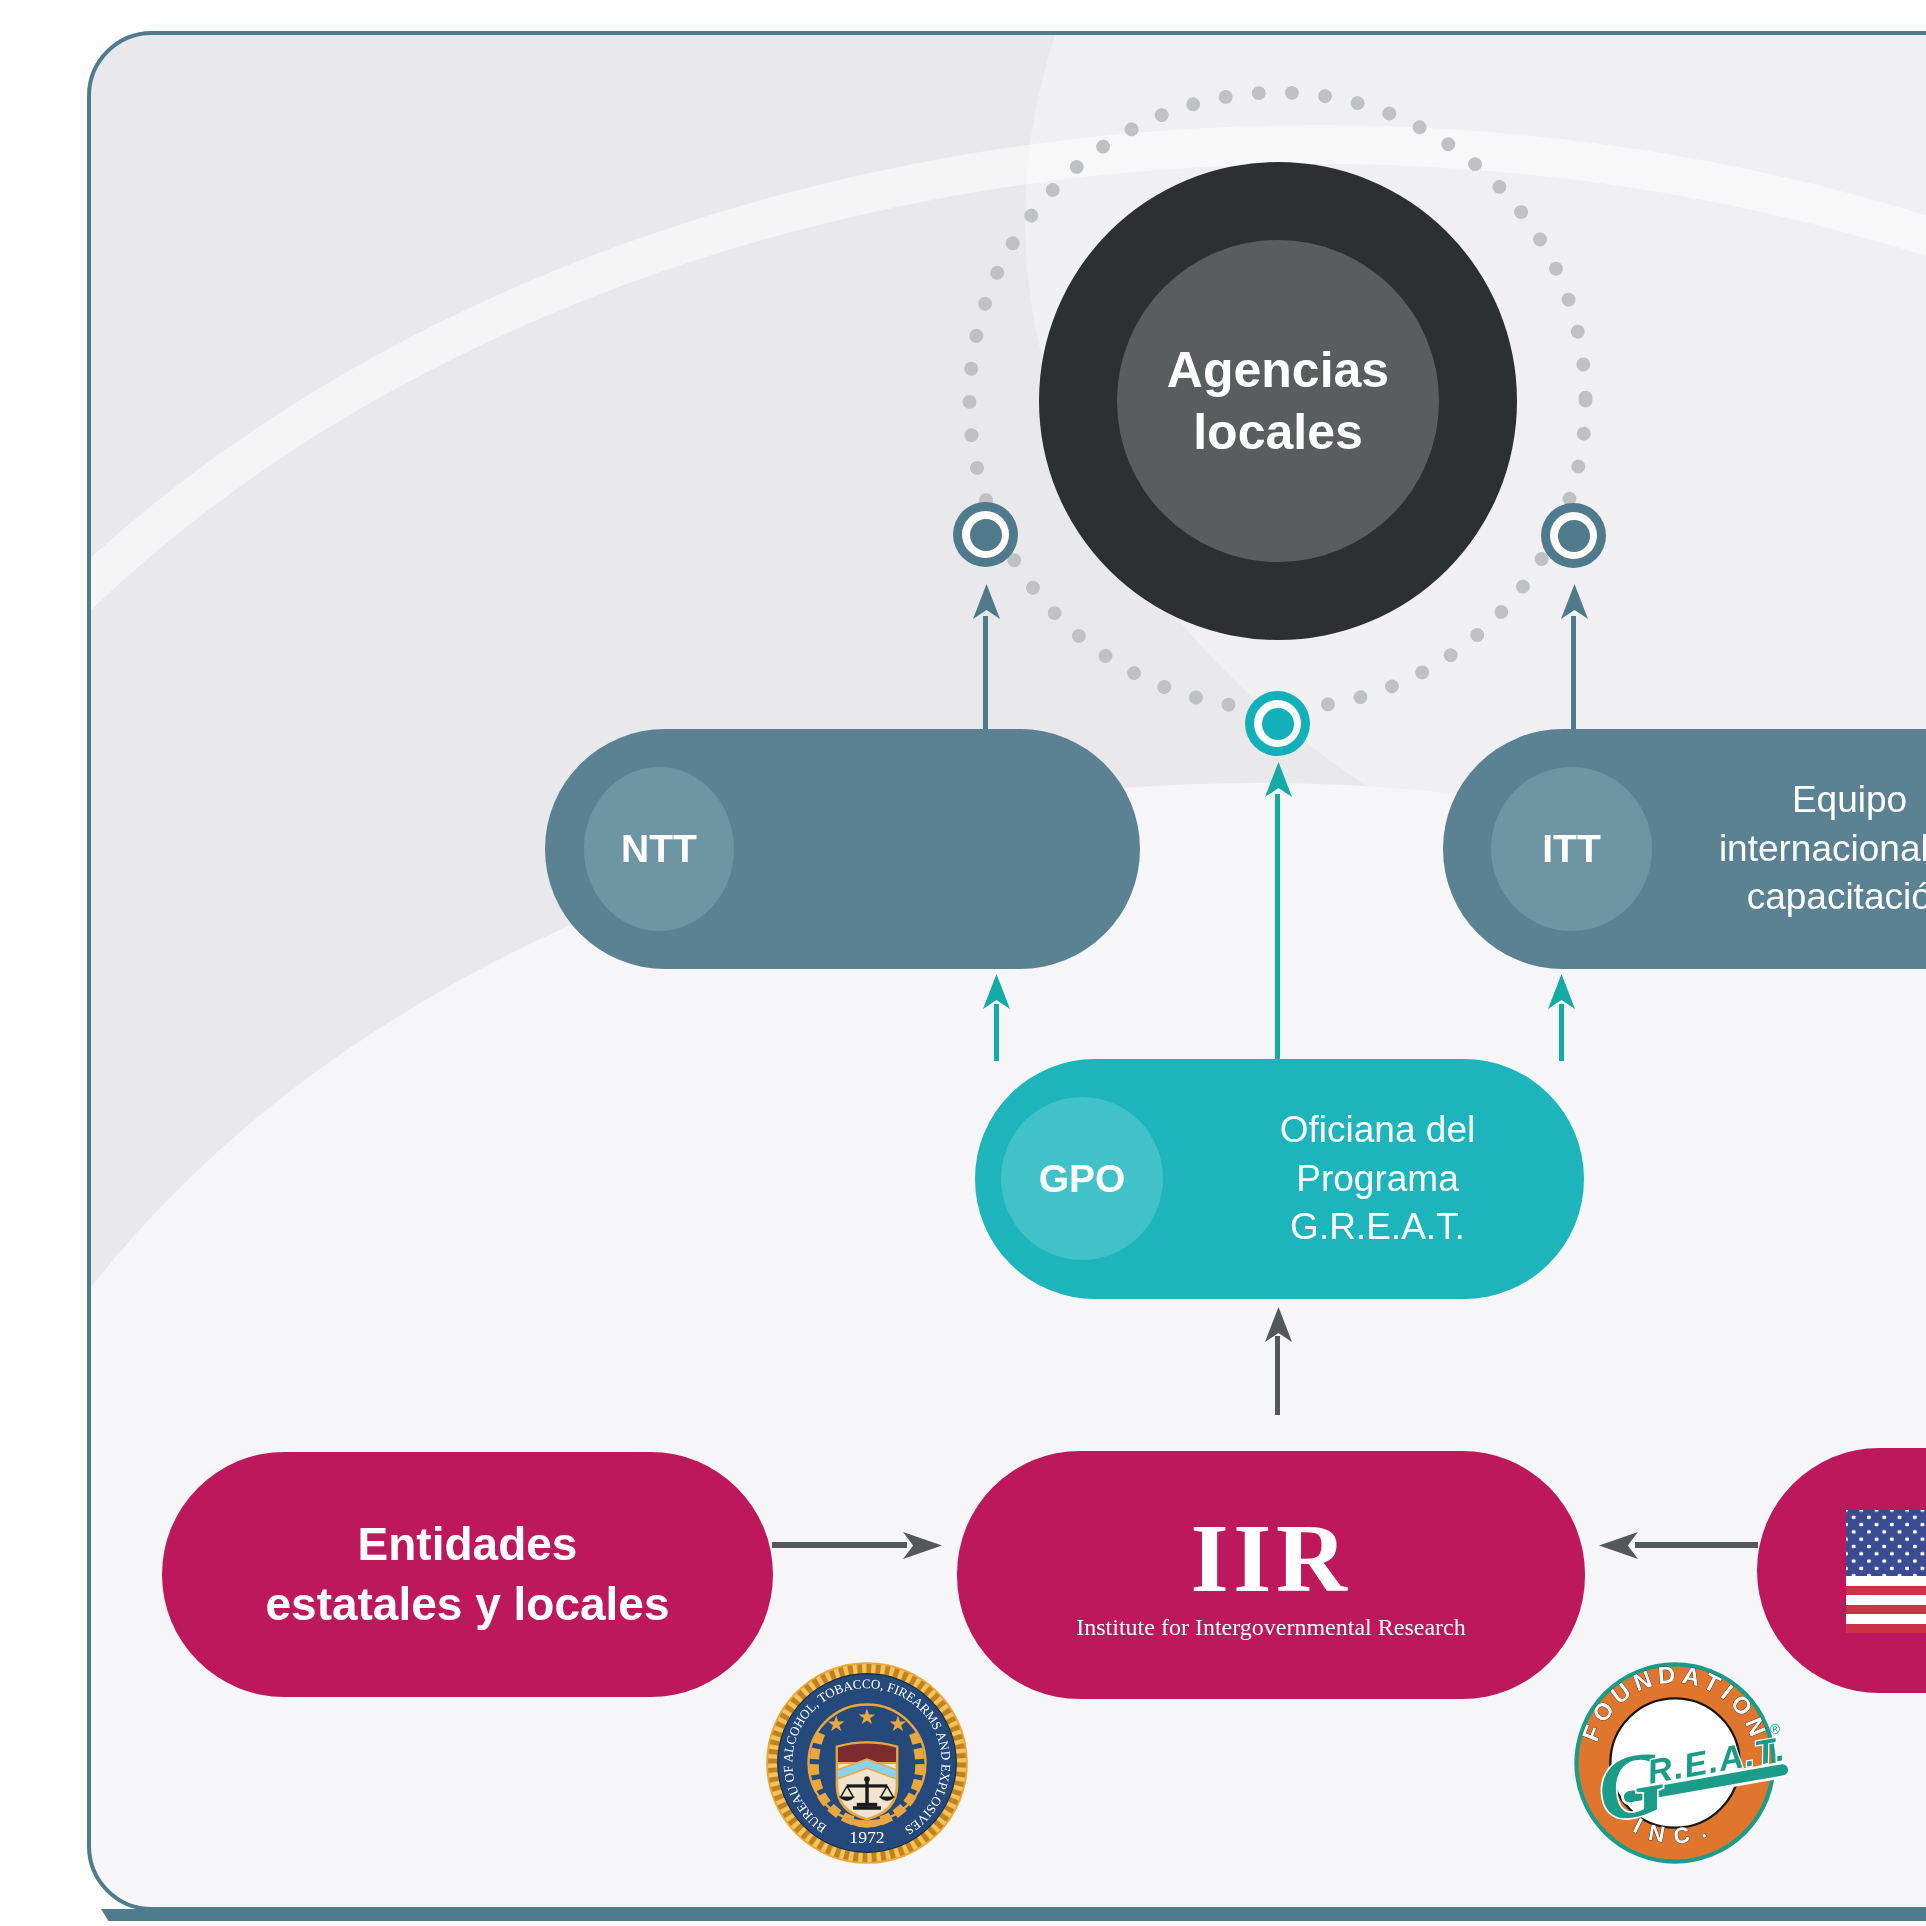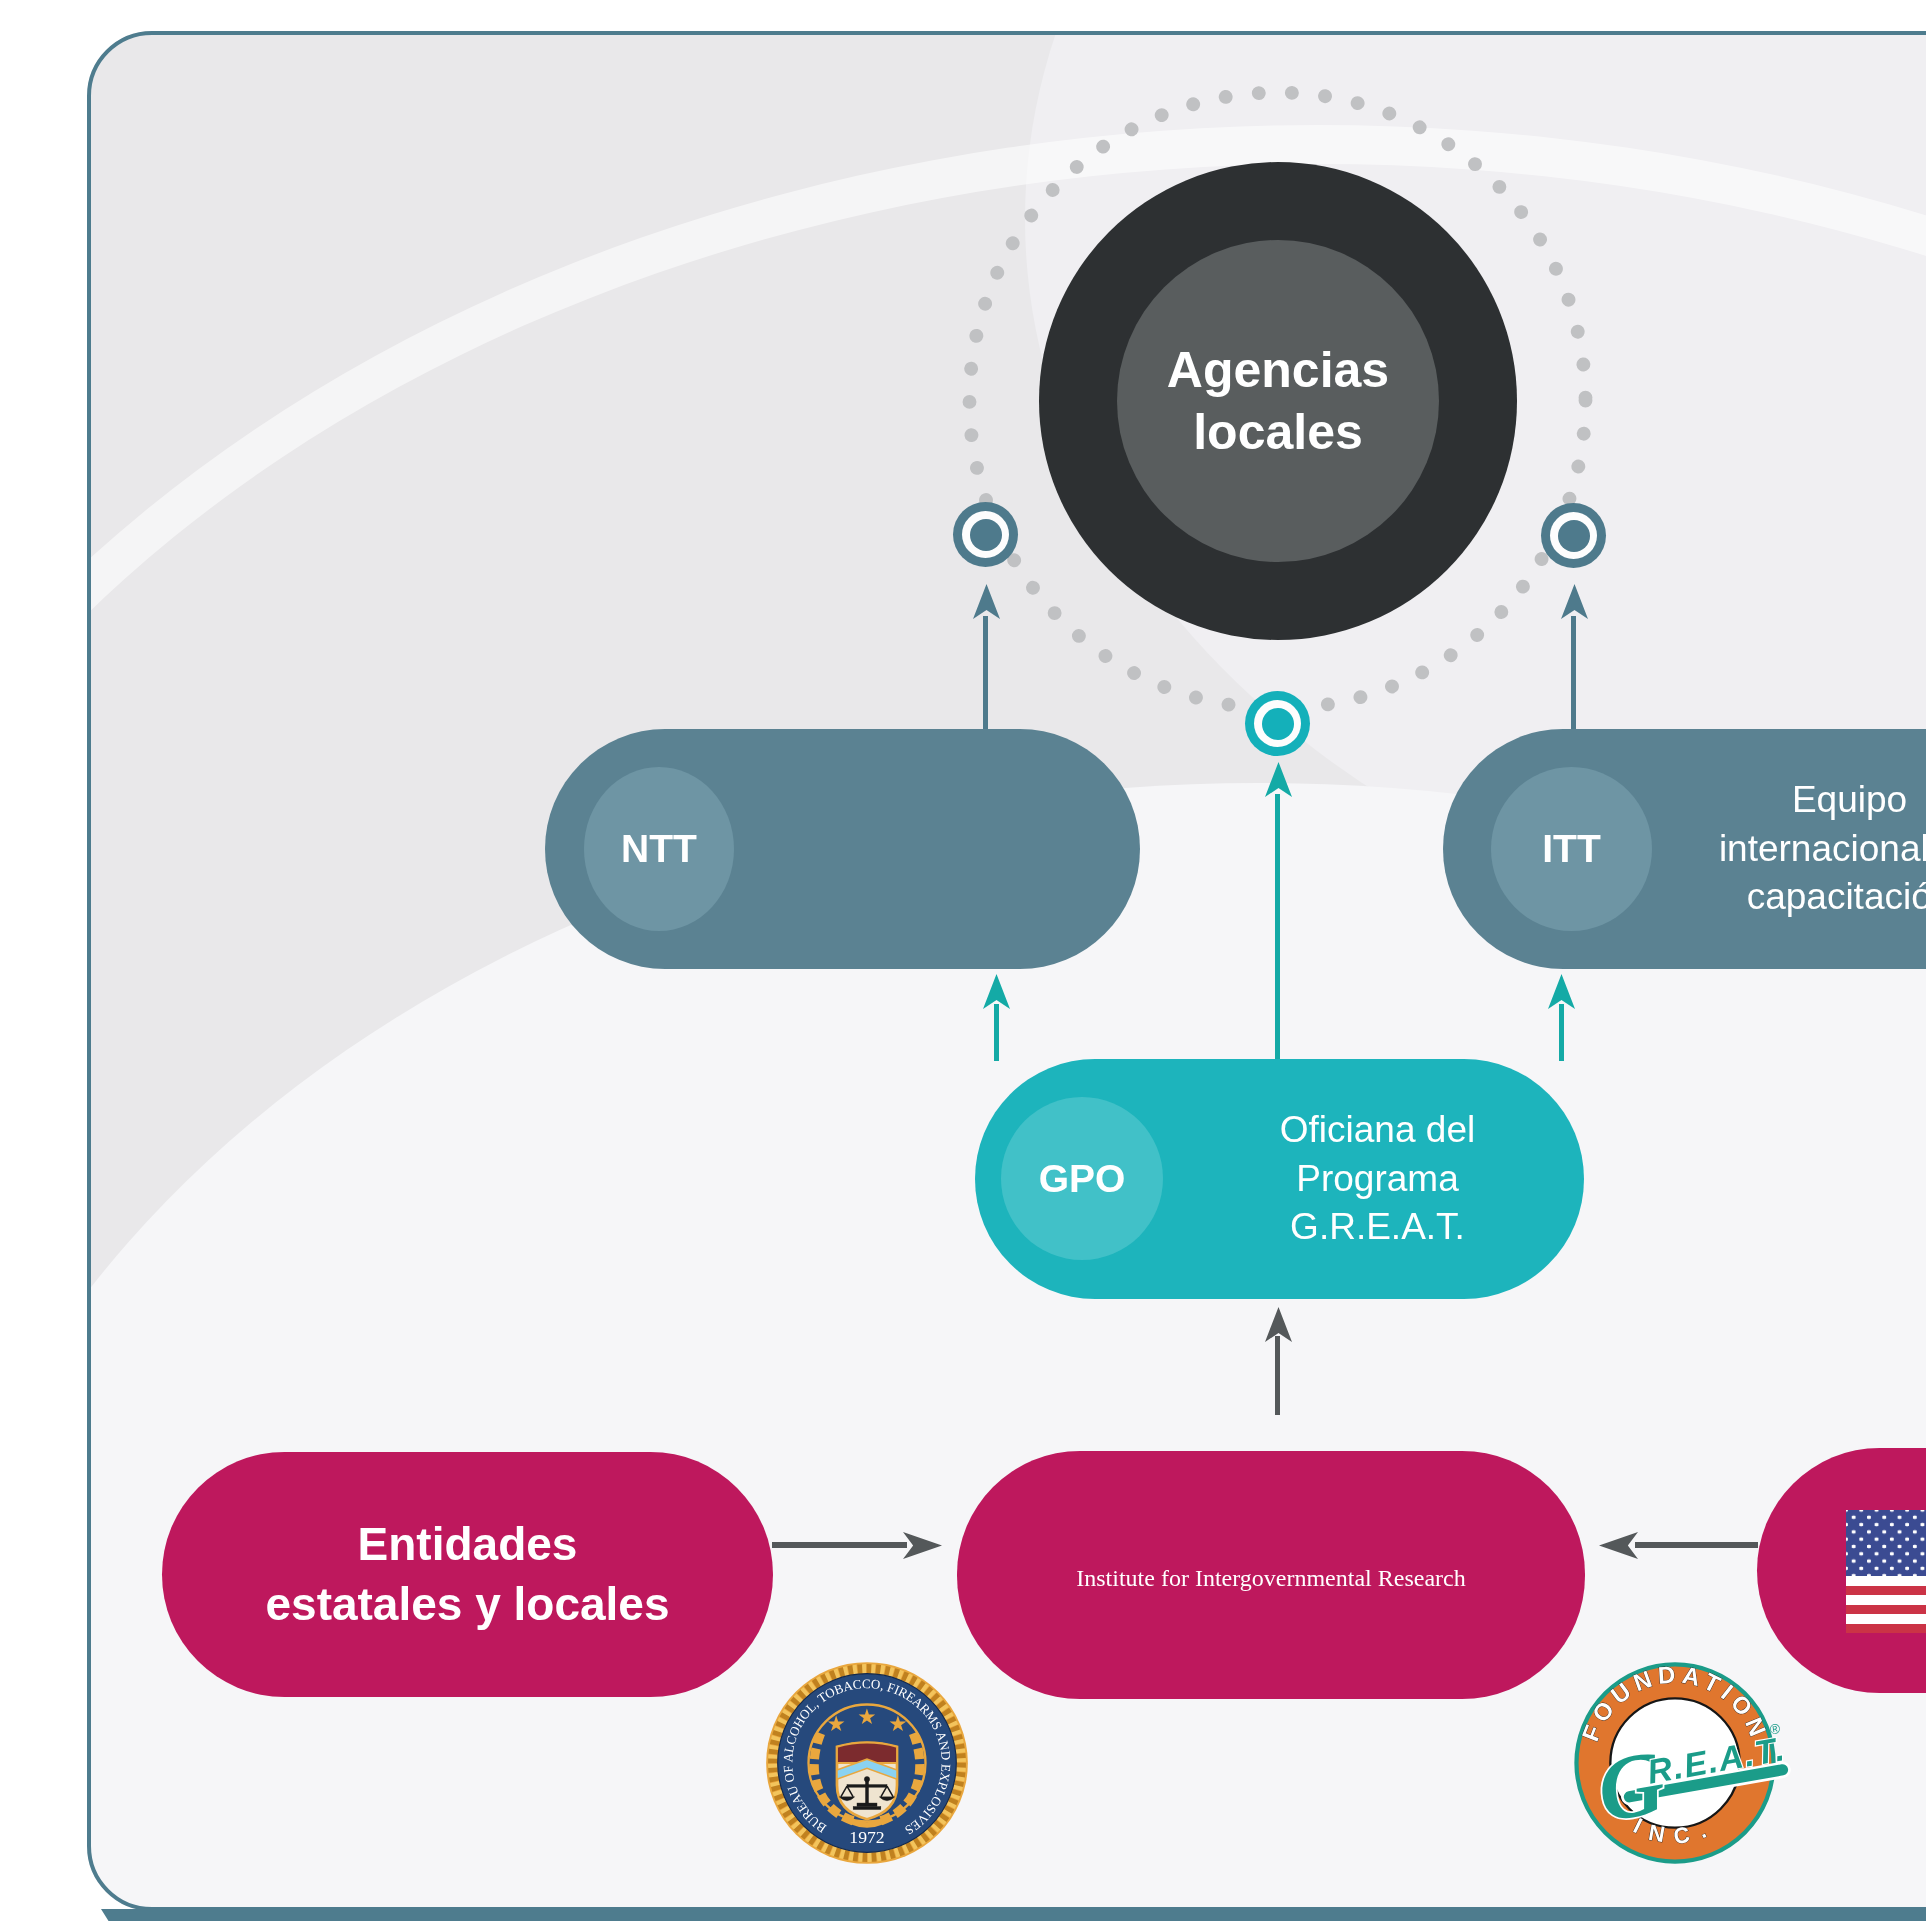--- a/index.html
+++ b/index.html
@@ -154,20 +154,21 @@
 G.R.E.A.T.</span>
     </div>
   </div>
 
   <div class="abs pill gray-pill heavy-label" style="left:162px;top:1416px;width:611px;height:245px;">
     <span>Entidades
 estatales y locales</span>
   </div>
 
   <div class="abs pill gray-pill iir-content" style="left:957px;top:1415px;width:628px;height:248px;">
+    <div class="iir-logo">IIR</div>
     <div class="iir-sub">Institute for Intergovernmental Research</div>
   </div>
 
   <div class="abs pill gray-pill" style="left:1757px;top:1412px;width:624px;height:245px;">
     <div class="abs flag" style="left:89px;top:62px;width:230px;height:123px;">
       <div class="abs canton"></div>
     </div>
 
   </div>
 

